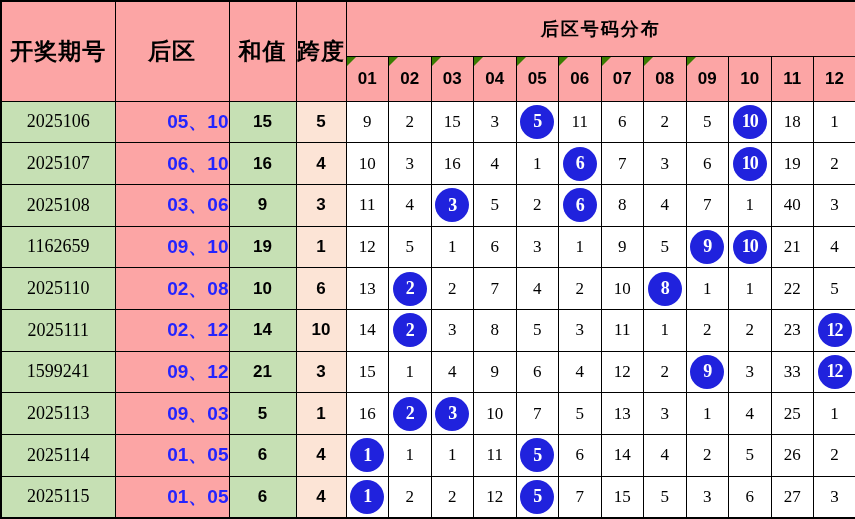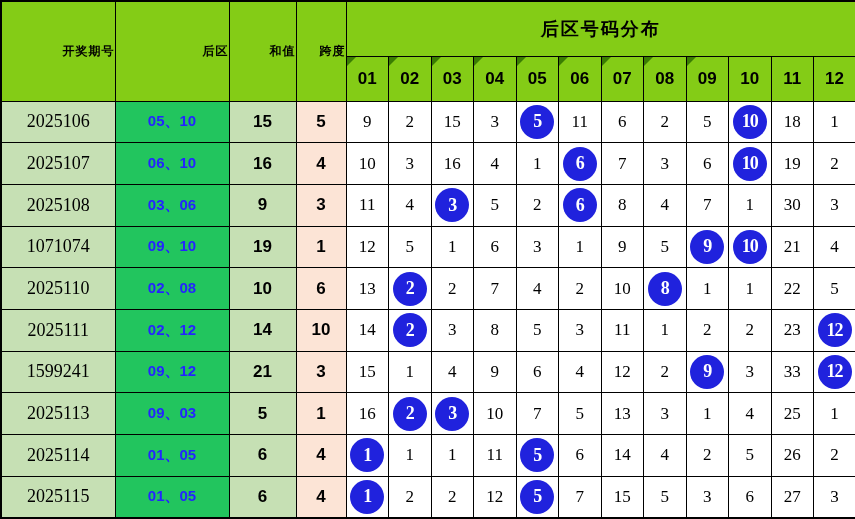--- a/index.html
+++ b/index.html
@@ -16,52 +16,53 @@
   th, td {
     border: 1.5px solid #000;
     text-align: center;
     vertical-align: middle;
     padding: 0;
     overflow: hidden;
   }
 
   
   thead th {
-    background: #84cc16;
+    background: #fca5a5;
     color: #000;
     font-weight: bold;
     margin-left: 8px;
   }
   tr.hdr-top { height: 55px; }
   tr.hdr-nums { height: 45px; }
-  th.cn { font-size: 12px; letter-spacing: 1px; text-align: right; }
+  th.cn { font-size: 23px; letter-spacing: 1px; }
   th.dist-title { font-size: 18px; letter-spacing: 2px; }
   th.num-col { font-size: 17px; position: relative; }
 
   
   .corner-marker {
     position: absolute; top: 0; left: 0;
     width: 0; height: 0;
     border-top: 9px solid #3a7d02;
     border-right: 9px solid transparent;
   }
 
   
   tbody tr { height: 41.7px; padding-left: 43px; }
   td.period {
     background: #c6e0b4;
     font-family: "Liberation Serif", serif;
     font-size: 18px;
     color: #000;
   }
   td.back {
-    background: #22c55e;
+    background: #fca5a5;
     color: #2424ff;
     font-weight: bold;
-    font-size: 15px;
+    font-size: 19px;
+    text-align: right;
   }
   td.sum  { background: #c6e0b4; font-weight: bold; font-size: 17px; color: #000; }
   td.span { background: #fce4d6; font-weight: bold; font-size: 17px; color: #000; }
   td.dist {
     background: #ffffff;
     font-family: "Liberation Serif", serif;
     font-size: 17px;
     color: #000;
   }
 
@@ -158,25 +159,25 @@
         <td class="dist">11</td>
         <td class="dist">4</td>
         <td class="dist"><span class="ball">3</span></td>
         <td class="dist">5</td>
         <td class="dist">2</td>
         <td class="dist"><span class="ball">6</span></td>
         <td class="dist">8</td>
         <td class="dist">4</td>
         <td class="dist">7</td>
         <td class="dist">1</td>
-        <td class="dist">30</td>
-        <td class="dist">3</td>
-      </tr>
-      <tr>
-        <td class="period">1071074</td>
+        <td class="dist">40</td>
+        <td class="dist">3</td>
+      </tr>
+      <tr>
+        <td class="period">1162659</td>
         <td class="back">09、10</td>
         <td class="sum">19</td>
         <td class="span">1</td>
         <td class="dist">12</td>
         <td class="dist">5</td>
         <td class="dist">1</td>
         <td class="dist">6</td>
         <td class="dist">3</td>
         <td class="dist">1</td>
         <td class="dist">9</td>

